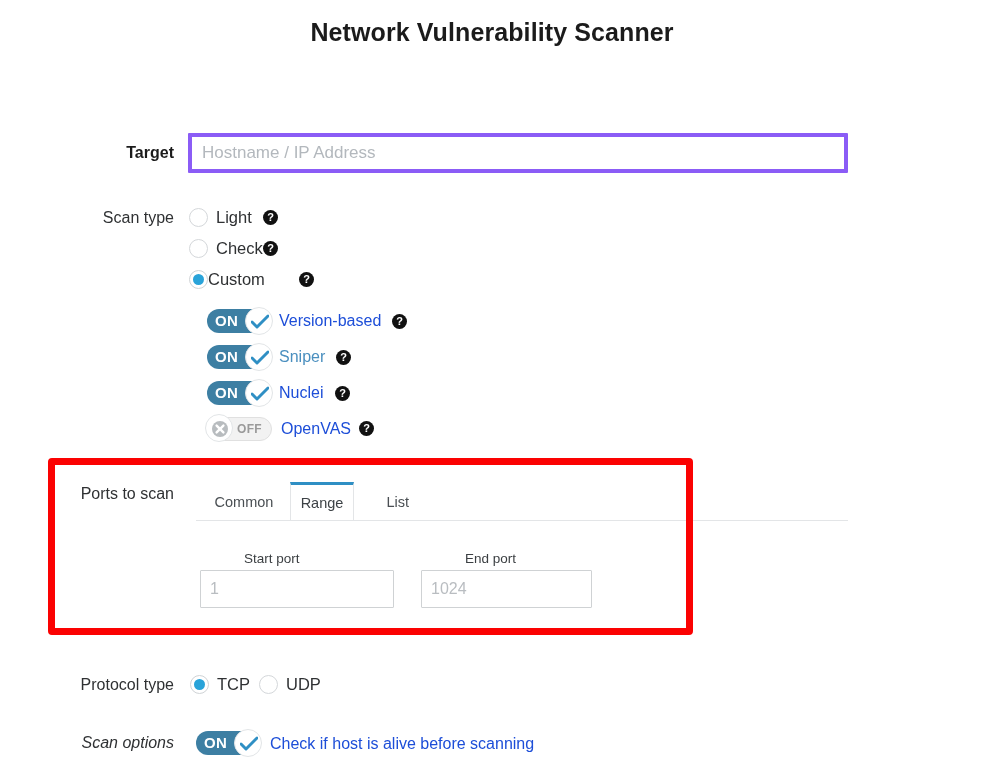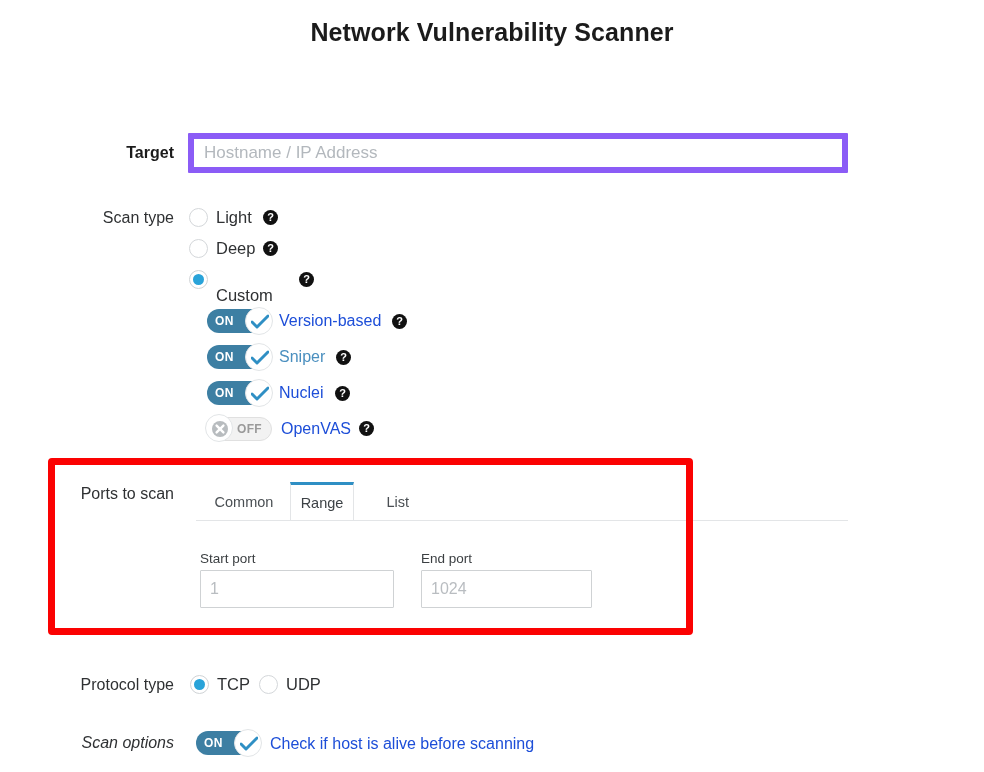--- a/index.html
+++ b/index.html
@@ -31,21 +31,21 @@
     text-align: right;
     font-size: 16px;
     color: #2f3133;
     white-space: nowrap;
   }
   .row-label.bold { font-weight: bold; color: #1b1b1b; }
 
   
   .text-input {
     position: absolute;
-    border: 6px solid #8b5cf6;
+    border: 4px solid #8b5cf6;
     background: #ffffff;
     font-family: "Liberation Sans", sans-serif;
     font-size: 17px;
     color: #333;
     padding: 0 10px;
     border-radius: 1px;
     outline: none;
   }
   .text-input::placeholder { color: #b3b8bd; opacity: 1; }
 
@@ -60,20 +60,21 @@
     border-radius: 1px;
     outline: none;
   }
   .small-input::placeholder { color: #b9bdc1; opacity: 1; }
 
   .field-caption {
     position: absolute;
     font-size: 13.5px;
     color: #3b3f42;
     white-space: nowrap;
+    margin-left: 44px;
   }
 
   
   .radio {
     position: absolute;
     width: 19px; height: 19px;
     border-radius: 50%;
     border: 1px solid #d4d7da;
     background: #ffffff;
     cursor: pointer;
@@ -114,21 +115,21 @@
   .toggle {
     position: absolute;
     width: 65px; height: 24px;
     border-radius: 12px;
     cursor: pointer;
   }
   .toggle.on { background: #3d7fa3; }
   .toggle.on .tg-text {
     position: absolute;
     left: 8px; top: 0; height: 24px; line-height: 24px;
-    font-size: 12px; font-weight: bold; color: #ffffff;
+    font-size: 15px; font-weight: bold; color: #ffffff;
     letter-spacing: 0.3px;
   }
   .toggle.on .tg-knob {
     position: absolute;
     right: -1px; top: -2px;
     width: 28px; height: 28px;
     border-radius: 50%;
     background: #ffffff;
     border: 1px solid #e2e5e7;
   }
@@ -212,25 +213,25 @@
   <div class="row-label bold" style="left:14px; top:144px;">Target</div>
   <input class="text-input" style="left: 188px; top: 133px; width: 660px; height: 40px;" value="" placeholder="Hostname / IP Address">
 
   <div class="row-label" style="left:14px; top:209px;">Scan type</div>
 
   <div class="radio" style="left:189px; top:208px;"></div>
   <div class="radio-label" style="left:216px; top:208px;">Light</div>
   <div class="help-icon" style="left:263px; top:210px;">?</div>
 
   <div class="radio" style="left:189px; top:239px;"></div>
-  <div class="radio-label" style="left:216px; top:239px;">Deep</div>
+  <div class="radio-label" style="left:216px; top:239px;">Check</div>
   <div class="help-icon" style="left:263px; top:241px;">?</div>
 
   <div class="radio checked" style="left:189px; top:270px;"></div>
-  <div class="radio-label" style="left:216px; top:270px;margin-top:16px;">Custom</div>
+  <div class="radio-label" style="left:208px; top:270px;">Custom</div>
   <div class="help-icon" style="left:299px; top:272px;">?</div>
 
   <div class="toggle on" style="left:207px; top:309px;">
     <span class="tg-text">ON</span>
     <span class="tg-knob">
       <svg width="18" height="16" viewBox="0 0 18 16">
           <path d="M1 8 L6 13 L17 2" stroke="#2f8fc4" stroke-width="3" fill="none" stroke-linecap="round" stroke-linejoin="round"></path>
         </svg>
     </span>
   </div>

